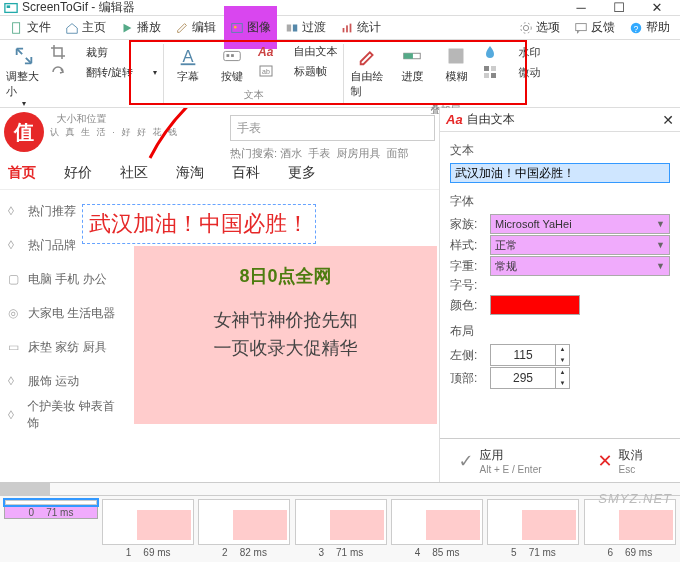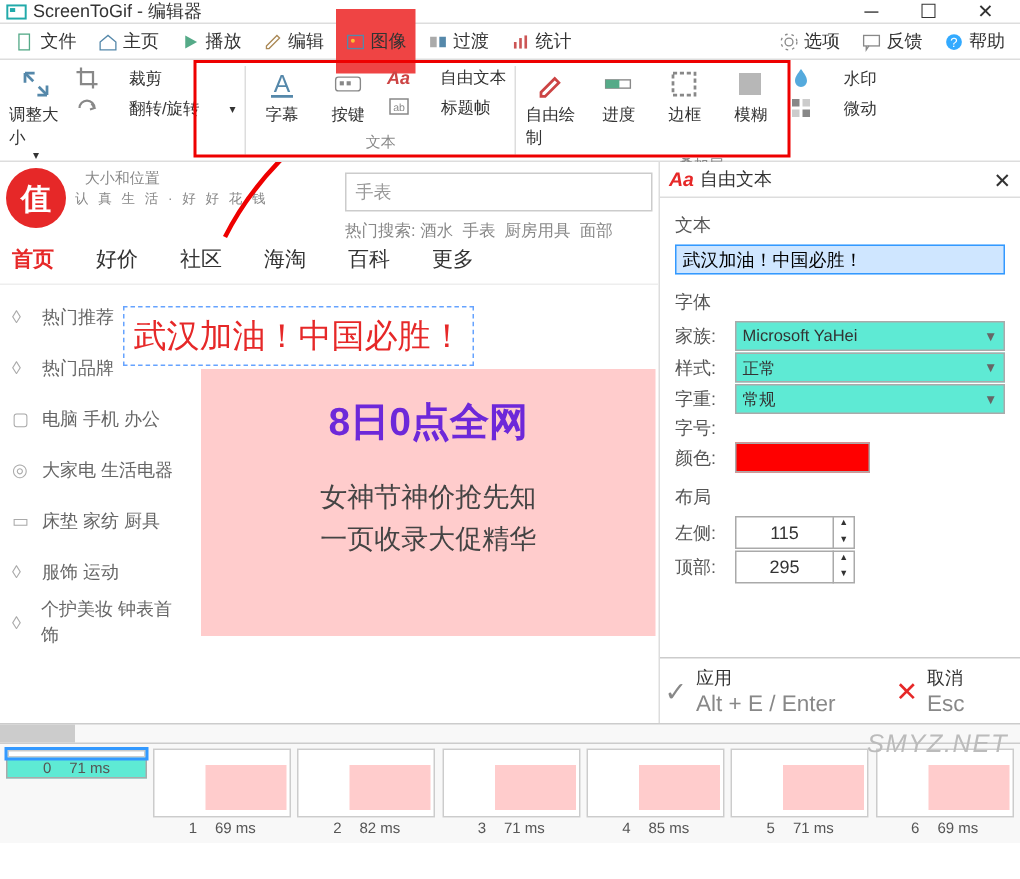--- a/index.html
+++ b/index.html
@@ -3,21 +3,21 @@
 <meta charset="utf-8">
 <style>
 *{box-sizing:border-box;margin:0;padding:0;font-family:"Microsoft YaHei",sans-serif}
 body{width:680px;height:586px;background:#fff;font-size:12px;color:#333;overflow:hidden;position:relative}
 .titlebar{height:16px;display:flex;align-items:center;padding:0 4px;border-bottom:1px solid #ddd}
 .titlebar .appicon{width:14px;height:14px;margin-right:4px}
 .titlebar .title{flex:1;font-size:12px;color:#333}
 .titlebar .winbtn{width:38px;height:24px;text-align:center;line-height:24px;font-size:13px;color:#333}
 .menubar{height:24px;display:flex;align-items:center;padding:0 4px;gap:2px;border-bottom:1px solid #ddd}
 .mitem{display:flex;align-items:center;gap:3px;padding:13px 6px;font-size:12px;color:#333}
-.mitem.active{background:#ef4444}
+.mitem.active{background:#d946ef}
 .mitem .mic{width:14px;height:14px}
 .menubar .spacer{flex:1}
 .ribbon{height:68px;display:flex;border-bottom:1px solid #ddd;position:relative}
 .rgroup{display:flex;flex-direction:column;align-items:center;padding:3px 4px 2px}
 .rgroup .items{display:flex;gap:4px}
 .rbig{display:flex;flex-direction:column;align-items:center;width:40px;padding:2px;font-size:11px}
 .rbig .ic{width:22px;height:22px;margin-bottom:2px}
 .rsmall{display:flex;align-items:center;gap:20px;font-size:11px;padding:1px 2px}
 .rsmall .ic{width:16px;height:16px}
 .glabel{font-size:10px;color:#888;margin-top:2px}
@@ -35,54 +35,54 @@
 .navtabs{height:34px;display:flex;align-items:center;border-bottom:1px solid #eee;padding:0 8px;gap:28px;font-size:14px}
 .navtabs .nt.active{color:#e62828;font-weight:bold}
 .midrow{display:flex}
 .sidecats{width:130px;padding:4px 8px}
 .cat{display:flex;align-items:center;gap:6px;height:34px;font-size:12px;color:#666}
 .cat .cic{width:14px;height:14px;color:#aaa}
 .centerwrap{flex:1;position:relative}
 .ftbox{position:absolute;left:-48px;top:14px;border:1px dashed #66a3ff;padding:4px 6px}
 .fttext{color:#e62828;font-size:22px}
 .banner{position:absolute;left:4px;top:56px;right:2px;height:178px;background:#ffcccc;padding:18px 12px;text-align:center}
-.banner .b1{font-size:26px;font-weight:bold;color:#6d28d9}
+.banner .b1{font-size:18px;font-weight:bold;color:#4d7c0f}
 .banner .b2{font-size:18px;color:#444;margin-top:20px}
 .banner .b3{font-size:18px;color:#444;margin-top:4px}
 .rightpane{width:240px;background:#fff;display:flex;flex-direction:column}
 .rphdr{height:24px;display:flex;align-items:center;padding:0 6px;border-bottom:1px solid #ddd}
 .rphdr .aaic{color:#e62828;font-size:13px;font-style:italic;font-weight:bold;margin-right:4px}
 .rphdr .ttl{flex:1;font-size:12px}
 .rphdr .cls{font-size:14px}
 .rpbody{padding:6px 10px;font-size:12px}
 .rplabel{color:#555;margin:4px 0}
 .txtin{width:100%;border:1px solid #3399ff;background:#cfe6ff;padding:2px 4px;font-size:12px;color:#000}
 .frow{display:flex;align-items:center;margin:1px 0;gap:6px}
 .frow label{width:34px;color:#555}
-.sel{flex:1;border:1px solid #aaa;height:20px;padding:0 4px;font-size:11px;background:#5eead4;display:flex;align-items:center;justify-content:space-between}
+.sel{flex:1;border:1px solid #aaa;height:20px;padding:0 4px;font-size:11px;background:#f0abfc;display:flex;align-items:center;justify-content:space-between}
 .sel .dd{font-size:9px;color:#666}
 .numin{width:80px;height:22px;border:1px solid #aaa;display:flex;align-items:center}
 .numin .nv{flex:1;text-align:center}
 .numin .spn{width:14px;display:flex;flex-direction:column;font-size:6px;border-left:1px solid #aaa}
 .numin .spn span{height:11px;text-align:center;line-height:11px}
 .colorsw{width:90px;height:20px;background:#ff0000;border:1px solid #aaa}
 .rpfoot{height:44px;border-top:1px solid #ccc;display:flex}
 .rpbtn{flex:1;display:flex;align-items:center;justify-content:center;gap:6px;font-size:12px}
-.rpbtn .sub{font-size:15px;color:#888;text-align:right}
+.rpbtn .sub{font-size:10px;color:#888;text-align:left}
 .rpbtn.ok .ic{color:#888;font-size:18px}
 .rpbtn.cancel .ic{color:#e62828;font-size:18px}
 .hscroll{height:14px;border-top:1px solid #ccc;border-bottom:1px solid #ccc;position:relative;background:#f8f8f8}
 .hscroll .thumb{position:absolute;left:0;top:0;height:100%;width:50px;background:#ccc}
 .frames{height:66px;display:flex;gap:4px;padding:3px 4px;overflow:hidden;background:#f8f8f8}
 .frame{width:94px;display:flex;flex-direction:column;align-items:center}
 .frame.sel .thumb2{outline:2px solid #3399ff}
 .thumb2{width:92px;height:46px;background:#fff;border:1px solid #ccc;position:relative;font-size:5px;color:#e62;overflow:hidden}
 .thumb2 .mini{position:absolute;left:34px;top:10px;width:54px;height:30px;background:#ffcccc}
 .fmeta{font-size:10px;color:#555;margin-top:2px;display:flex;gap:12px}
-.watermark{position:absolute;right:8px;bottom:80px;font-size:17px;color:#bbb;font-style:italic;letter-spacing:1px}
+.watermark{position:absolute;right:8px;bottom:80px;font-size:13px;color:#bbb;font-style:italic;letter-spacing:1px}
 svg{display:block}
 </style>
 </head>
 <body>
 
 <div class="titlebar">
  <svg class="appicon" viewBox="0 0 16 16">
       <rect x="1" y="3" width="14" height="10" fill="none" stroke="#2aa" stroke-width="1.5"></rect>
       <rect x="3" y="5" width="4" height="3" fill="#2aa"></rect>
     </svg>
@@ -237,26 +237,20 @@
         </div>
    <div class="rbig">
           <svg class="ic" viewBox="0 0 24 24">
             <rect x="3" y="9" width="18" height="6" stroke="#888" fill="none"></rect>
             <rect x="3" y="9" width="10" height="6" fill="#5a8"></rect>
           </svg>
           <span>进度</span>
         </div>
    <div class="rbig">
           <svg class="ic" viewBox="0 0 24 24">
-            <rect x="4" y="4" width="16" height="16" stroke="#888" fill="none" stroke-dasharray="3 2" stroke-width="2"></rect>
-          </svg>
-          <span>边框</span>
-        </div>
-   <div class="rbig">
-          <svg class="ic" viewBox="0 0 24 24">
             <rect x="4" y="4" width="16" height="16" fill="#888"></rect>
             <rect x="4" y="4" width="16" height="16" fill="#fff" opacity="0.4"></rect>
           </svg>
           <span>模糊</span>
         </div>
    <div style="display:flex;flex-direction:column;gap:2px">
     <div class="rsmall">
             <svg class="ic" viewBox="0 0 16 16">
               <path d="M8 2c-2 3-4 5-4 8a4 4 0 008 0c0-3-2-5-4-8z" fill="#5ad"></path>
             </svg>

